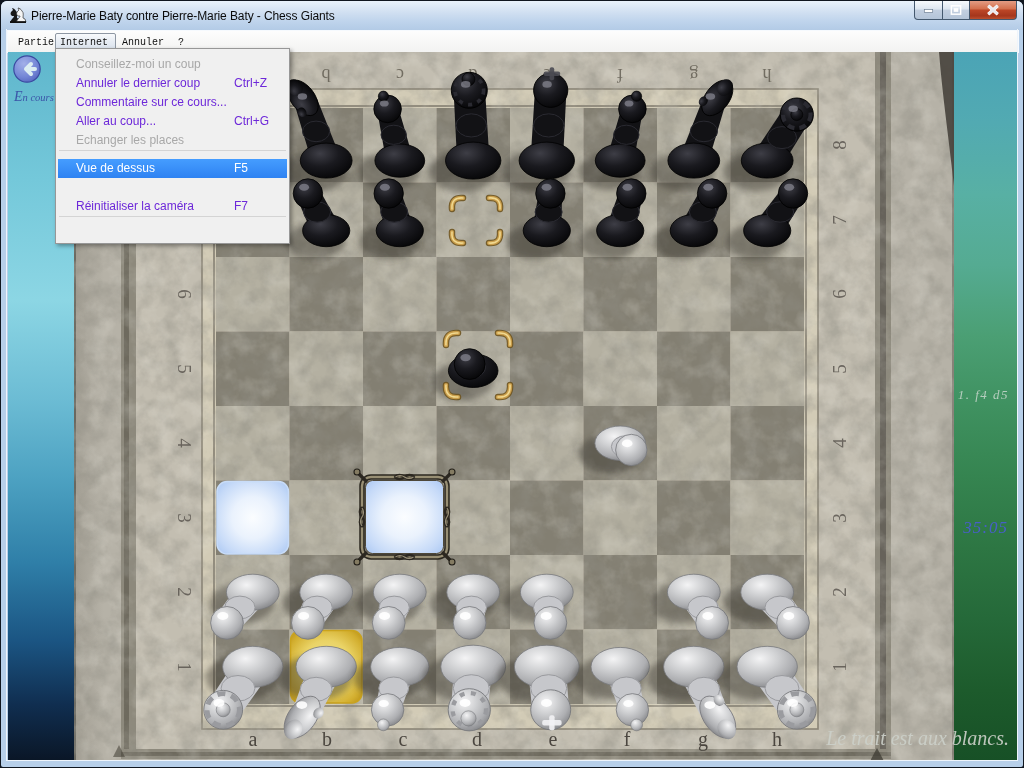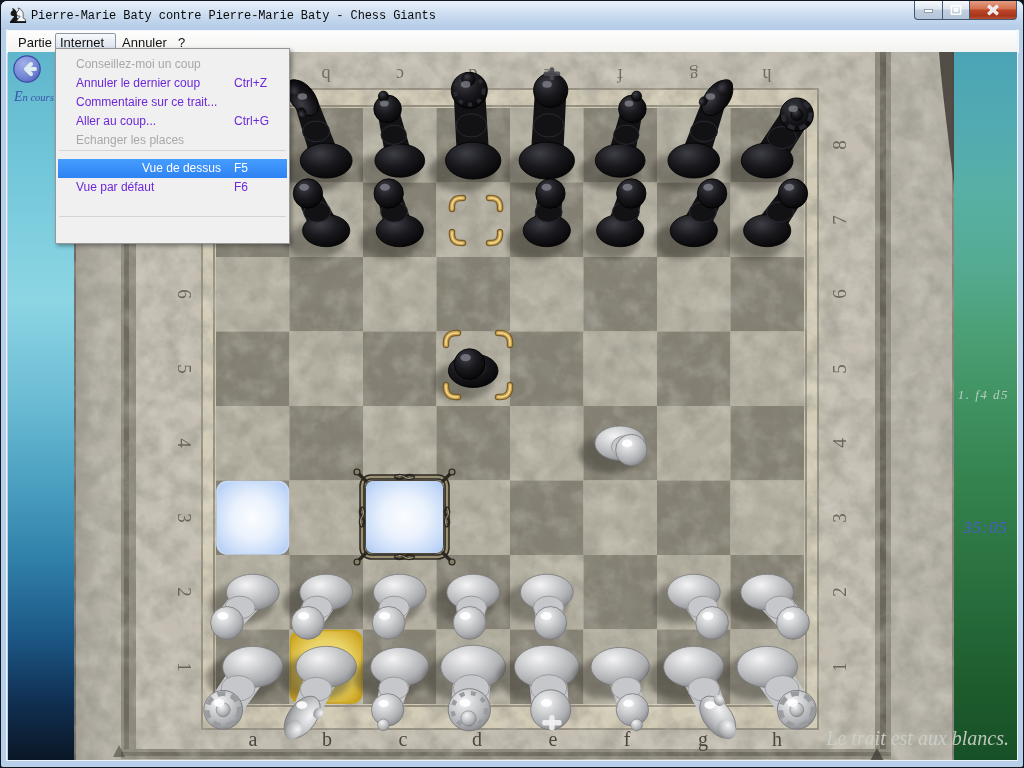--- a/index.html
+++ b/index.html
@@ -1,39 +1,39 @@
 <!DOCTYPE html>
 <html><head><meta charset="utf-8">
 <style>
 html,body{margin:0;padding:0;width:1024px;height:768px;overflow:hidden;
  background:#10161f;font-family:"Liberation Sans",sans-serif;}
 #frame{position:absolute;left:1px;top:1px;width:1022px;height:766px;
  border-radius:6px 6px 2px 2px;background:#b7cfe9;}
 #title{position:absolute;left:0;top:0;width:1022px;height:29px;border-radius:6px 6px 0 0;
- background:linear-gradient(#e9f2fb,#d0dff1 40%,#bfd4ec 70%,#b3cbe6);font-family:Liberation Mono, monospace;}
+ background:linear-gradient(#e9f2fb,#d0dff1 40%,#bfd4ec 70%,#b3cbe6);}
 #title .txt{position:absolute;left:30px;top:8px;font-size:12px;letter-spacing:-0.1px;color:#0a0a0a;}
 #btns{position:absolute;left:913px;top:0;width:103px;height:19px;}
 .wb{position:absolute;top:0;height:19px;border:1px solid #44586e;border-top:none;box-sizing:border-box;}
 #b-min{left:0;width:29px;border-radius:0 0 0 4px;background:linear-gradient(#f7fafd,#dde6f0 45%,#c2cfe0 50%,#b4c4d8);}
 #b-max{left:28px;width:28px;background:linear-gradient(#f7fafd,#dde6f0 45%,#c2cfe0 50%,#b4c4d8);}
 #b-cls{left:55px;width:48px;border-radius:0 0 4px 0;
  background:linear-gradient(#e39c84,#d4714f 42%,#bb4526 52%,#a5361c 82%,#bb4f2e);}
 .glyph{position:absolute;left:0;top:0;width:100%;height:100%;}
 #menubar{position:absolute;left:6px;top:29px;width:1010px;height:22px;
  background:linear-gradient(#fdfdfd,#f2f2f1);border:1px solid #f6fafe;border-bottom:none;box-sizing:content-box;}
-.mb{position:absolute;top:3px;height:17px;line-height:17px;font-size:13px;color:#111;}
+.mb{position:absolute;top:3px;height:17px;line-height:17px;font-size:10px;color:#111;font-family:Liberation Mono, monospace;}
 #mb-hl{position:absolute;left:47px;top:1.5px;width:61px;height:19px;border:1px solid #8e97a3;border-radius:2px;
  background:linear-gradient(#f8fafc,#e7ecf3 45%,#d8e1ec);box-sizing:border-box;}
 #client{position:absolute;left:7px;top:51px;width:1010px;height:709px;background:#b6b2a7;}
 #client svg{position:absolute;left:0;top:0;}
 #dmenu{position:absolute;left:54px;top:47px;width:235px;height:196px;background:#f0f0f0;
  border:1px solid #979797;box-sizing:border-box;box-shadow:2px 2px 4px rgba(0,0,0,0.35);text-decoration:underline;}
 .mi{position:absolute;left:2px;width:229px;height:19px;line-height:19px;font-size:12px;color:#6d28d9;padding-left:18px;box-sizing:border-box;}
 .mi.dis{color:#a8a8a8;}
-.mi.hi{background:linear-gradient(#459dff,#2e82f2);color:#fff;text-align:center;}
+.mi.hi{background:linear-gradient(#459dff,#2e82f2);color:#fff;}
 .kb{position:absolute;left:176px;}
 .msep{position:absolute;left:3px;width:227px;border-top:1px solid #d4d4d4;}
 </style></head>
 <body>
 <div id="frame">
  <div id="title">
   <svg width="18" height="18" style="position:absolute;left:8px;top:5px" viewBox="0 0 18 18">
    <path d="M1 16 L11 16 L10 13 L8 12 C8 9 9 7 7 5 C6 3 4 2 3 2 L4 4 L2 6 C1 8 2 9 3 10 L5 10 C5 11 4 12 3 13 Z" fill="#181818"></path>
    <path d="M7 16 L17 16 L16 13 L14 12 C14 9 15 7 13 5 C12 3 10 2 9 2 L10 4 L8 6 C7 8 8 9 9 10 L11 10 C11 11 10 12 9 13 Z" fill="#f4f4f4" stroke="#333" stroke-width="0.7"></path>
    <rect x="1" y="15.2" width="16" height="1.8" fill="#101010"></rect>
@@ -514,20 +514,20 @@
 <path d="M26 68 m8 0 l-9 0 m0 0 l5 -5 m-5 5 l5 5" stroke="#dceef2" stroke-width="4" fill="none" stroke-linecap="round" stroke-linejoin="round"></path>
 <text x="13" y="100" font-family="Liberation Serif, serif" font-size="14" font-style="italic" fill="#3b55a8">E<tspan font-size="10.5">n cours</tspan></text>
 <text x="1008" y="398" font-family="Liberation Serif, serif" font-size="13" font-style="italic" fill="#c2d4c8" text-anchor="end" letter-spacing="1.5" opacity="0.9">1. f4 d5</text>
 <text x="1007" y="532" font-family="Liberation Serif, serif" font-size="17" font-style="italic" fill="#4a5cd4" text-anchor="end" letter-spacing="1" opacity="0.92">35:05</text>
 <text x="1008" y="744" font-family="Liberation Serif, serif" font-size="20" font-style="italic" fill="#ccd0c9" text-anchor="end" opacity="0.92">Le trait est aux blancs.</text>
 </svg>
  </div>
  <div id="dmenu">
 <div class="mi dis" style="top:6px">Conseillez-moi un coup</div>
 <div class="mi" style="top:25px">Annuler le dernier coup<span class="kb">Ctrl+Z</span></div>
-<div class="mi" style="top:44px">Commentaire sur ce trait...</div>
+<div class="mi" style="top:44px">Commentaire sur ce cours...</div>
 <div class="mi dis" style="top:82px">Echanger les places</div>
 <div class="mi" style="top:63px">Aller au coup...<span class="kb">Ctrl+G</span></div>
 <div class="msep" style="top:101px"></div>
 <div class="mi hi" style="top:110px">Vue de dessus<span class="kb">F5</span></div>
-<div class="mi" style="top:129px">Vue par défaut<span class="kb">F6</span></div>
+<div class="mi" style="top:148px">Réinitialiser la caméra<span class="kb">F7</span></div>
 <div class="msep" style="top:167px"></div>
  </div>
 </div>
 </body></html>

